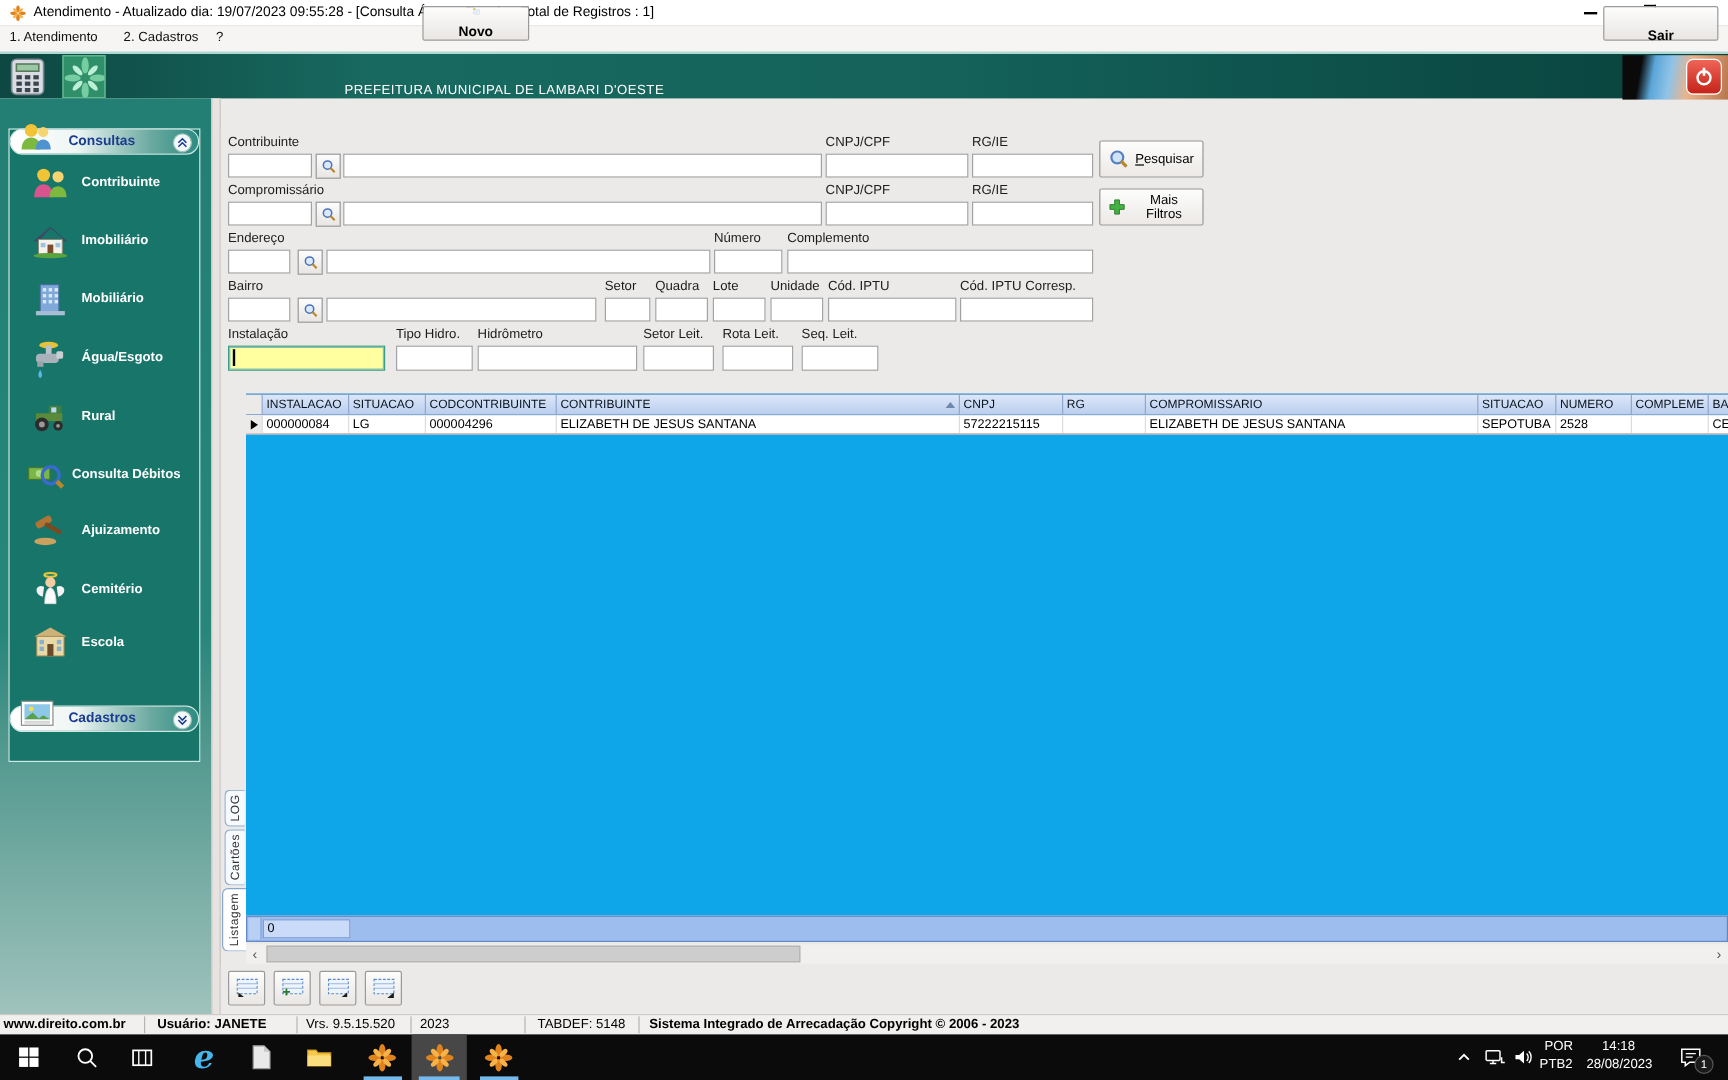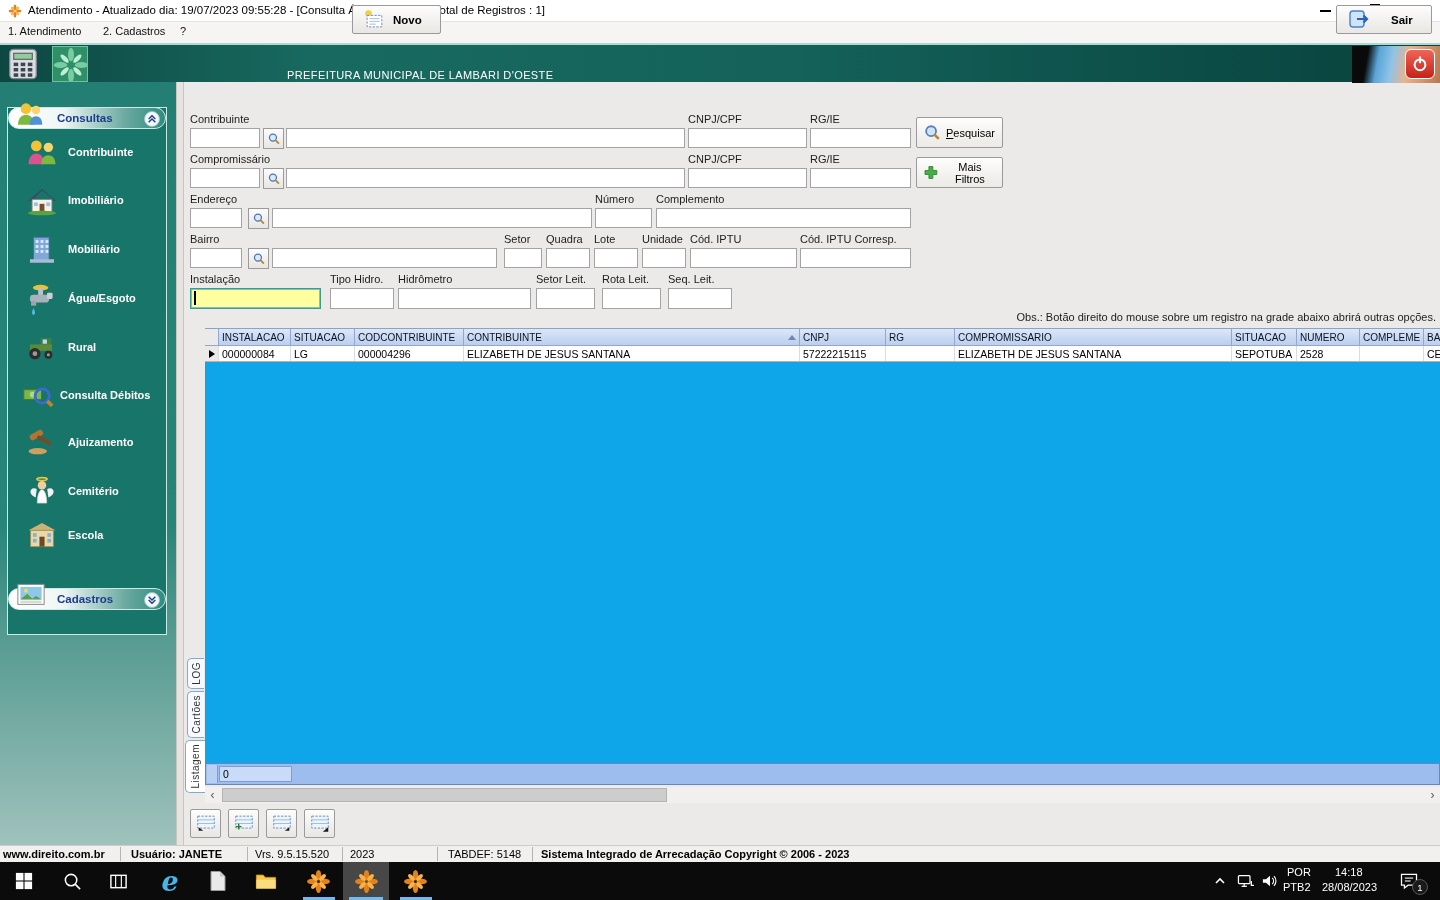--- a/index.html
+++ b/index.html
@@ -73,21 +73,21 @@
 
   
   .bluebar{left:205px;top:763px;width:1235px;height:22px;background:#9dbdee;border:1px solid #6188c4;}
   .bluebar .bmark{position:absolute;left:1px;top:1px;width:11px;height:18px;background:#b9d0f4;border-right:1px solid #7d9dd4;}
   .bluefld{position:absolute;left:13px;top:2px;width:73px;height:16px;background:#c9dbf8;border:1px solid #7d9dd4;font-size:10.5px;padding:0 3px;font-family:"Liberation Sans",sans-serif;}
   .hscroll{left:205px;top:787px;width:1235px;height:16px;background:#f1f0ef;}
   .harrow{position:absolute;top:0;width:15px;height:16px;display:flex;align-items:center;justify-content:center;font-size:12px;color:#555;}
   .hthumb{position:absolute;left:17px;top:1px;width:445px;height:14px;background:#cdcdcd;border:1px solid #b3b3b3;}
   .btnrow{left:184px;top:804px;width:1256px;height:41px;background:#eceae9;}
   .navbtn{position:absolute;top:5px;width:31px;height:29px;background:linear-gradient(180deg,#fdfdfc,#e9e6e3);border:1px solid #9a9a9a;border-radius:2px;display:flex;align-items:center;justify-content:center;padding:0;}
-  .bigbtn{position:absolute;top:5px;height:29px;background:linear-gradient(180deg,#fdfdfc,#e9e6e3);border:1px solid #9a9a9a;border-radius:2px;display:flex;align-items:center;gap:8px;padding:0 10px;font-size:11.5px;font-weight:bold;color:#000;font-family:"Liberation Sans",sans-serif;}
+  .bigbtn{position:absolute;top:5px;height:29px;background:linear-gradient(180deg,#fdfdfc,#e9e6e3);border:1px solid #9a9a9a;border-radius:2px;display:flex;align-items:center;gap:8px;padding:0 10px;font-size:11.5px;font-weight:bold;color:#000;font-family:"Liberation Sans",sans-serif;flex-direction:column;}
 
   
   .statusbar{left:0;top:845px;width:1440px;height:17px;background:#f2f0ef;border-top:1px solid #cfccc8;}
   .stext{position:absolute;top:2px;font-size:11px;color:#000;white-space:nowrap;}
   .sbold{font-weight:bold;}
   .ssep{position:absolute;top:1px;width:1px;height:14px;background:#b7b4b0;}
 
   
   .taskbar{left:0;top:862px;width:1440px;height:38px;background:#0b0b0b;}
   .tkicon{position:absolute;top:0;width:40px;height:38px;display:flex;align-items:center;justify-content:center;}
@@ -412,21 +412,20 @@
   <span class="lbl" style="left:602px;top:273px">Rota Leit.</span>
   <span class="lbl" style="left:668px;top:273px">Seq. Leit.</span>
   <input class="fld fld-yellow" style="left: 190px; top: 288px; width: 131px; height: 21px;" value="">
   <div class="caret"></div>
   <input class="fld" style="left: 330px; top: 288px; width: 64px; height: 21px;">
   <input class="fld" style="left: 398px; top: 288px; width: 133px; height: 21px;">
   <input class="fld" style="left: 536px; top: 288px; width: 59px; height: 21px;">
   <input class="fld" style="left: 602px; top: 288px; width: 59px; height: 21px;">
   <input class="fld" style="left: 668px; top: 288px; width: 64px; height: 21px;">
 
-  <span class="obs">Obs.: Botão direito do mouse sobre um registro na grade abaixo abrirá outras opções.</span>
 
   <div class="abs tabstrip"></div>
   <div class="abs gridwrap">
     <div class="gridrow ghead">
       <div class="gcell markercell" style="width:14px"></div>
       <div class="gcell" style="width:72px">INSTALACAO</div>
       <div class="gcell" style="width:64px">SITUACAO</div>
       <div class="gcell" style="width:109px">CODCONTRIBUINTE</div>
       <div class="gcell" style="width:336px">
           <span>CONTRIBUINTE</span>

